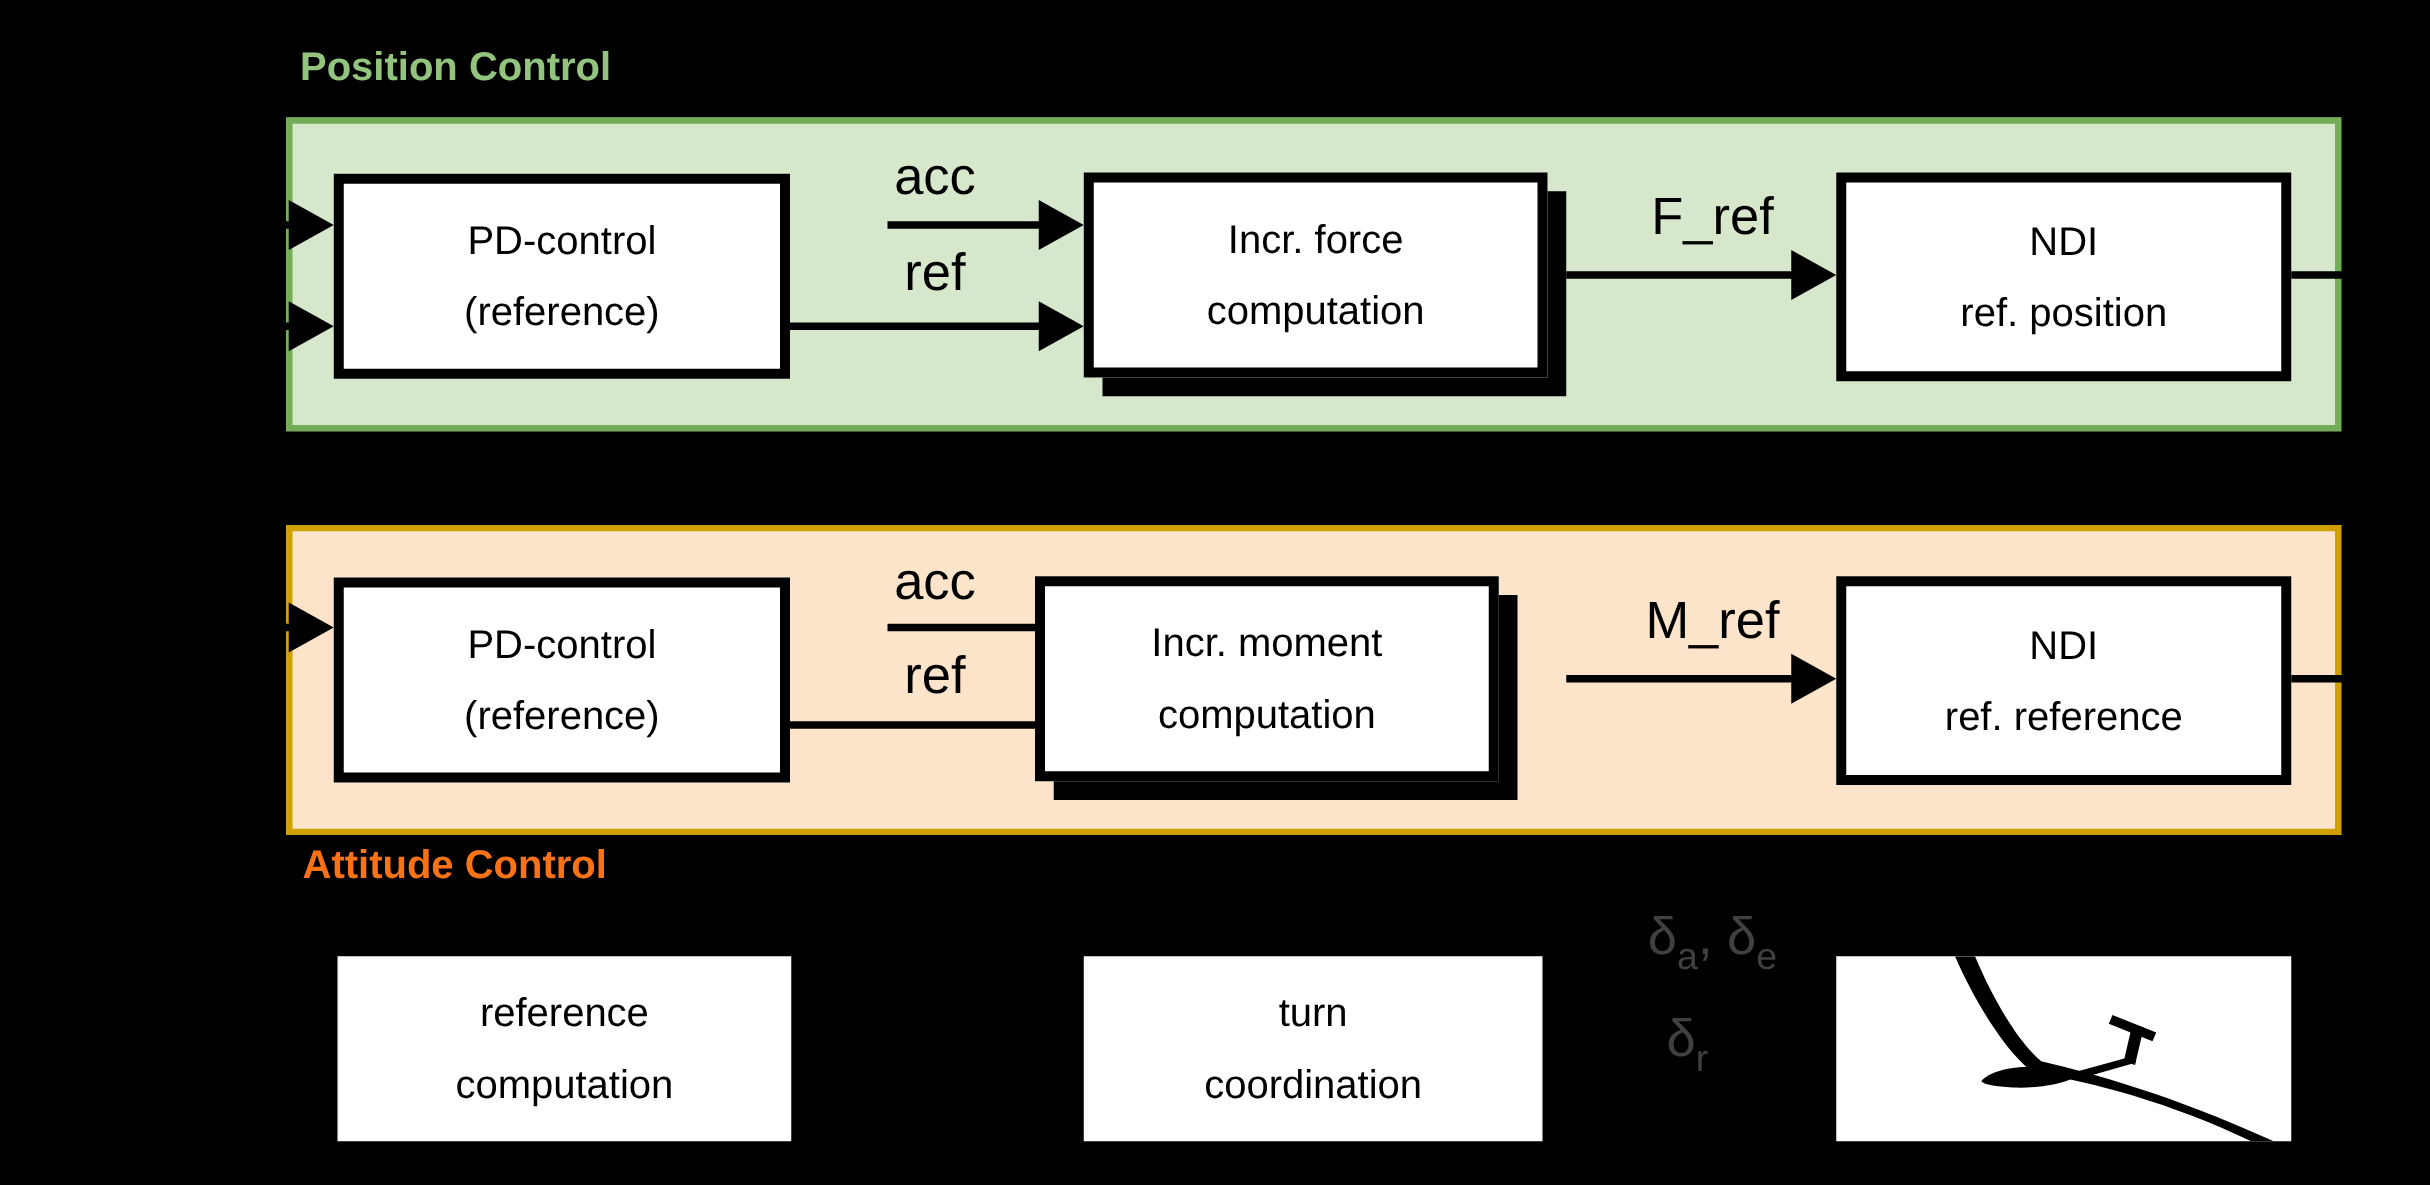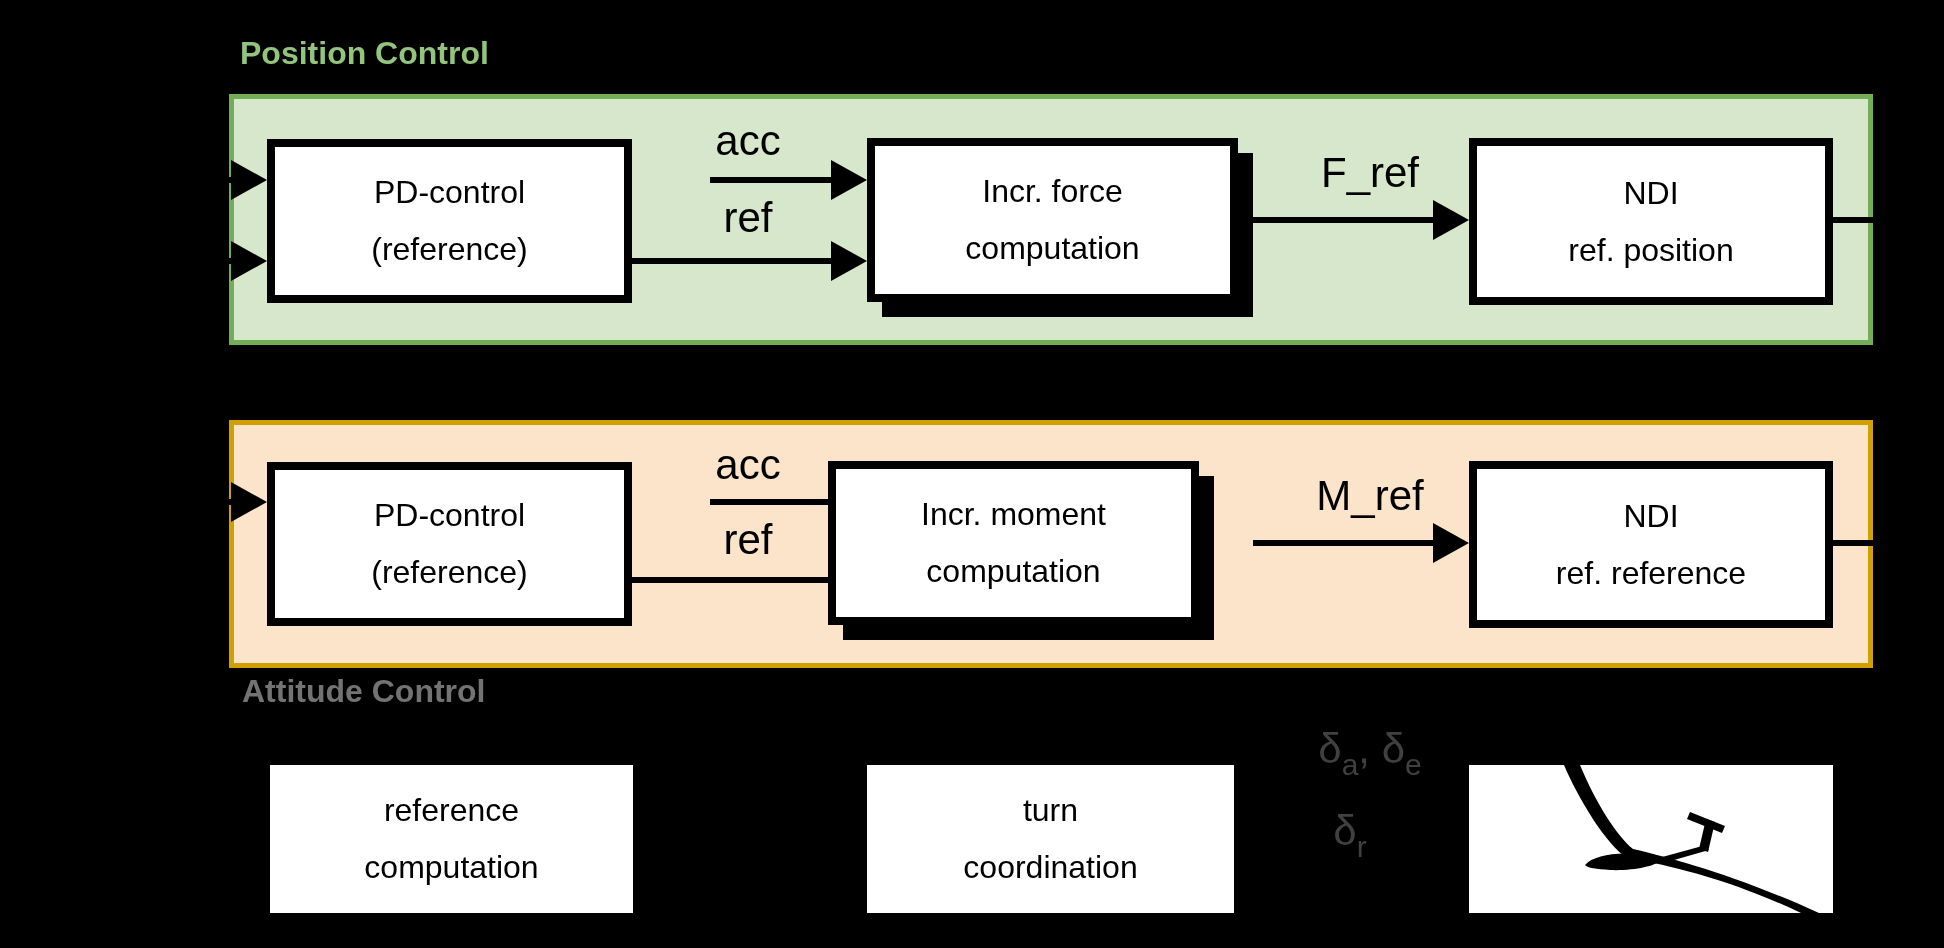--- a/index.html
+++ b/index.html
@@ -72,21 +72,21 @@
   <div class="block" style="left:1469px;top:138px;width:364px;height:167px;">
     <div>NDI</div>
     <div>ref. position</div>
   </div>
 
   <div class="aline" style="left:1833px;top:217px;width:75px;"></div>
   <div class="ahead" style="left:1906px;top:200px;"></div>
 
   <div class="panel orange" style="left:229px;top:420px;width:1644px;height:248px;"></div>
 
-  <div class="section-title" style="left:242px;top:666px;color:#737373;">Attitude Control</div>
+  <div class="section-title" style="left:242px;top:666px;color:#f97316;">Attitude Control</div>
 
   <div class="aline" style="left:150px;top:499px;width:83px;"></div>
   <div class="ahead" style="left:231px;top:482px;"></div>
 
   <div class="block" style="left:267px;top:462px;width:365px;height:164px;">
     <div>PD-control</div>
     <div>(reference)</div>
   </div>
 
   <div class="flow-label" style="left:648px;top:442px;width:200px;">acc</div>

